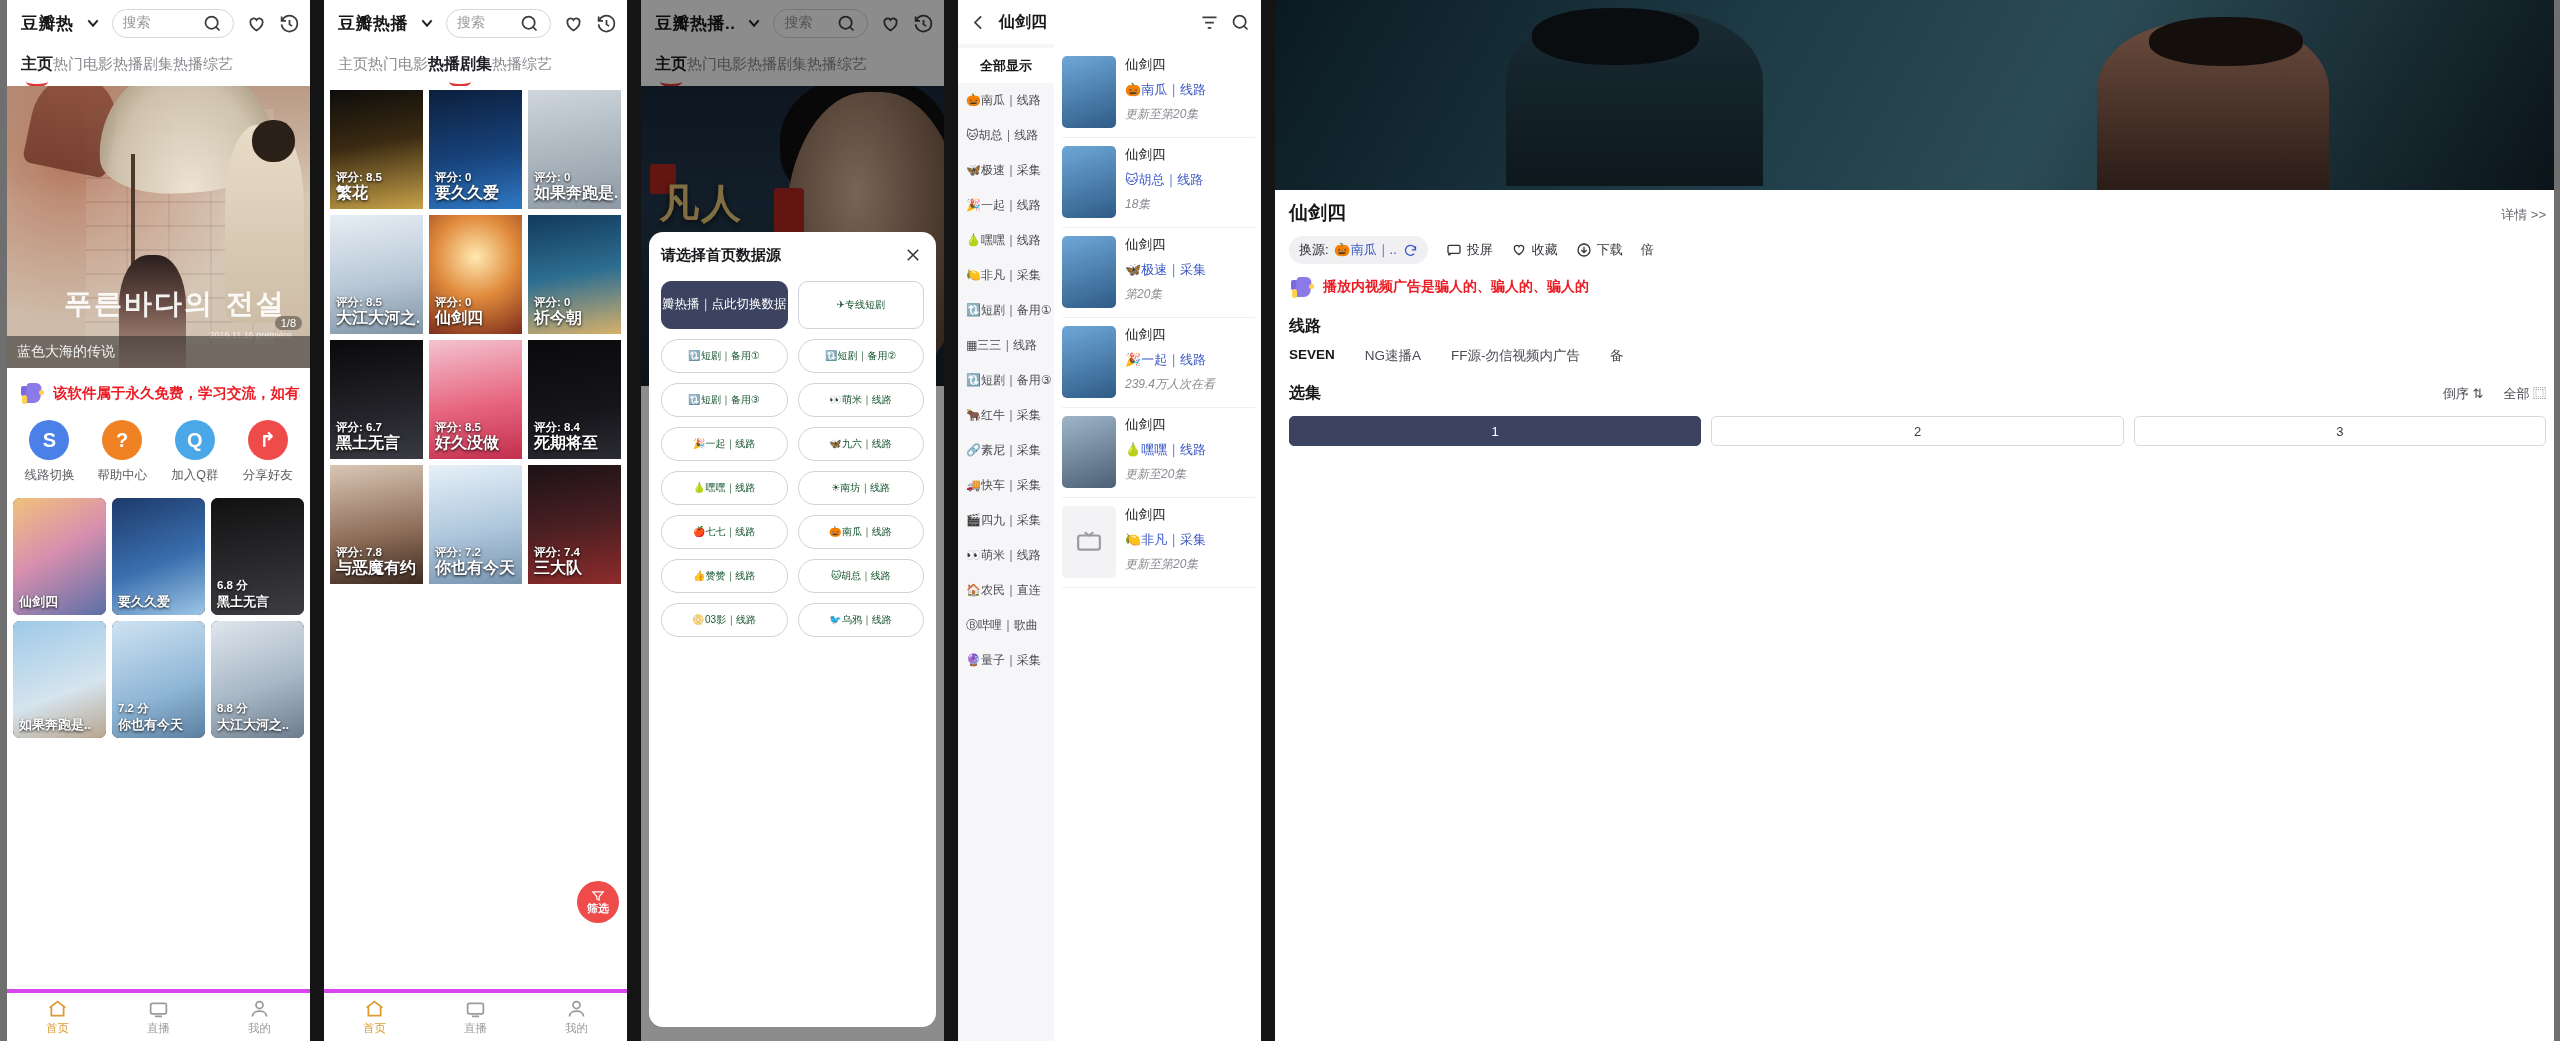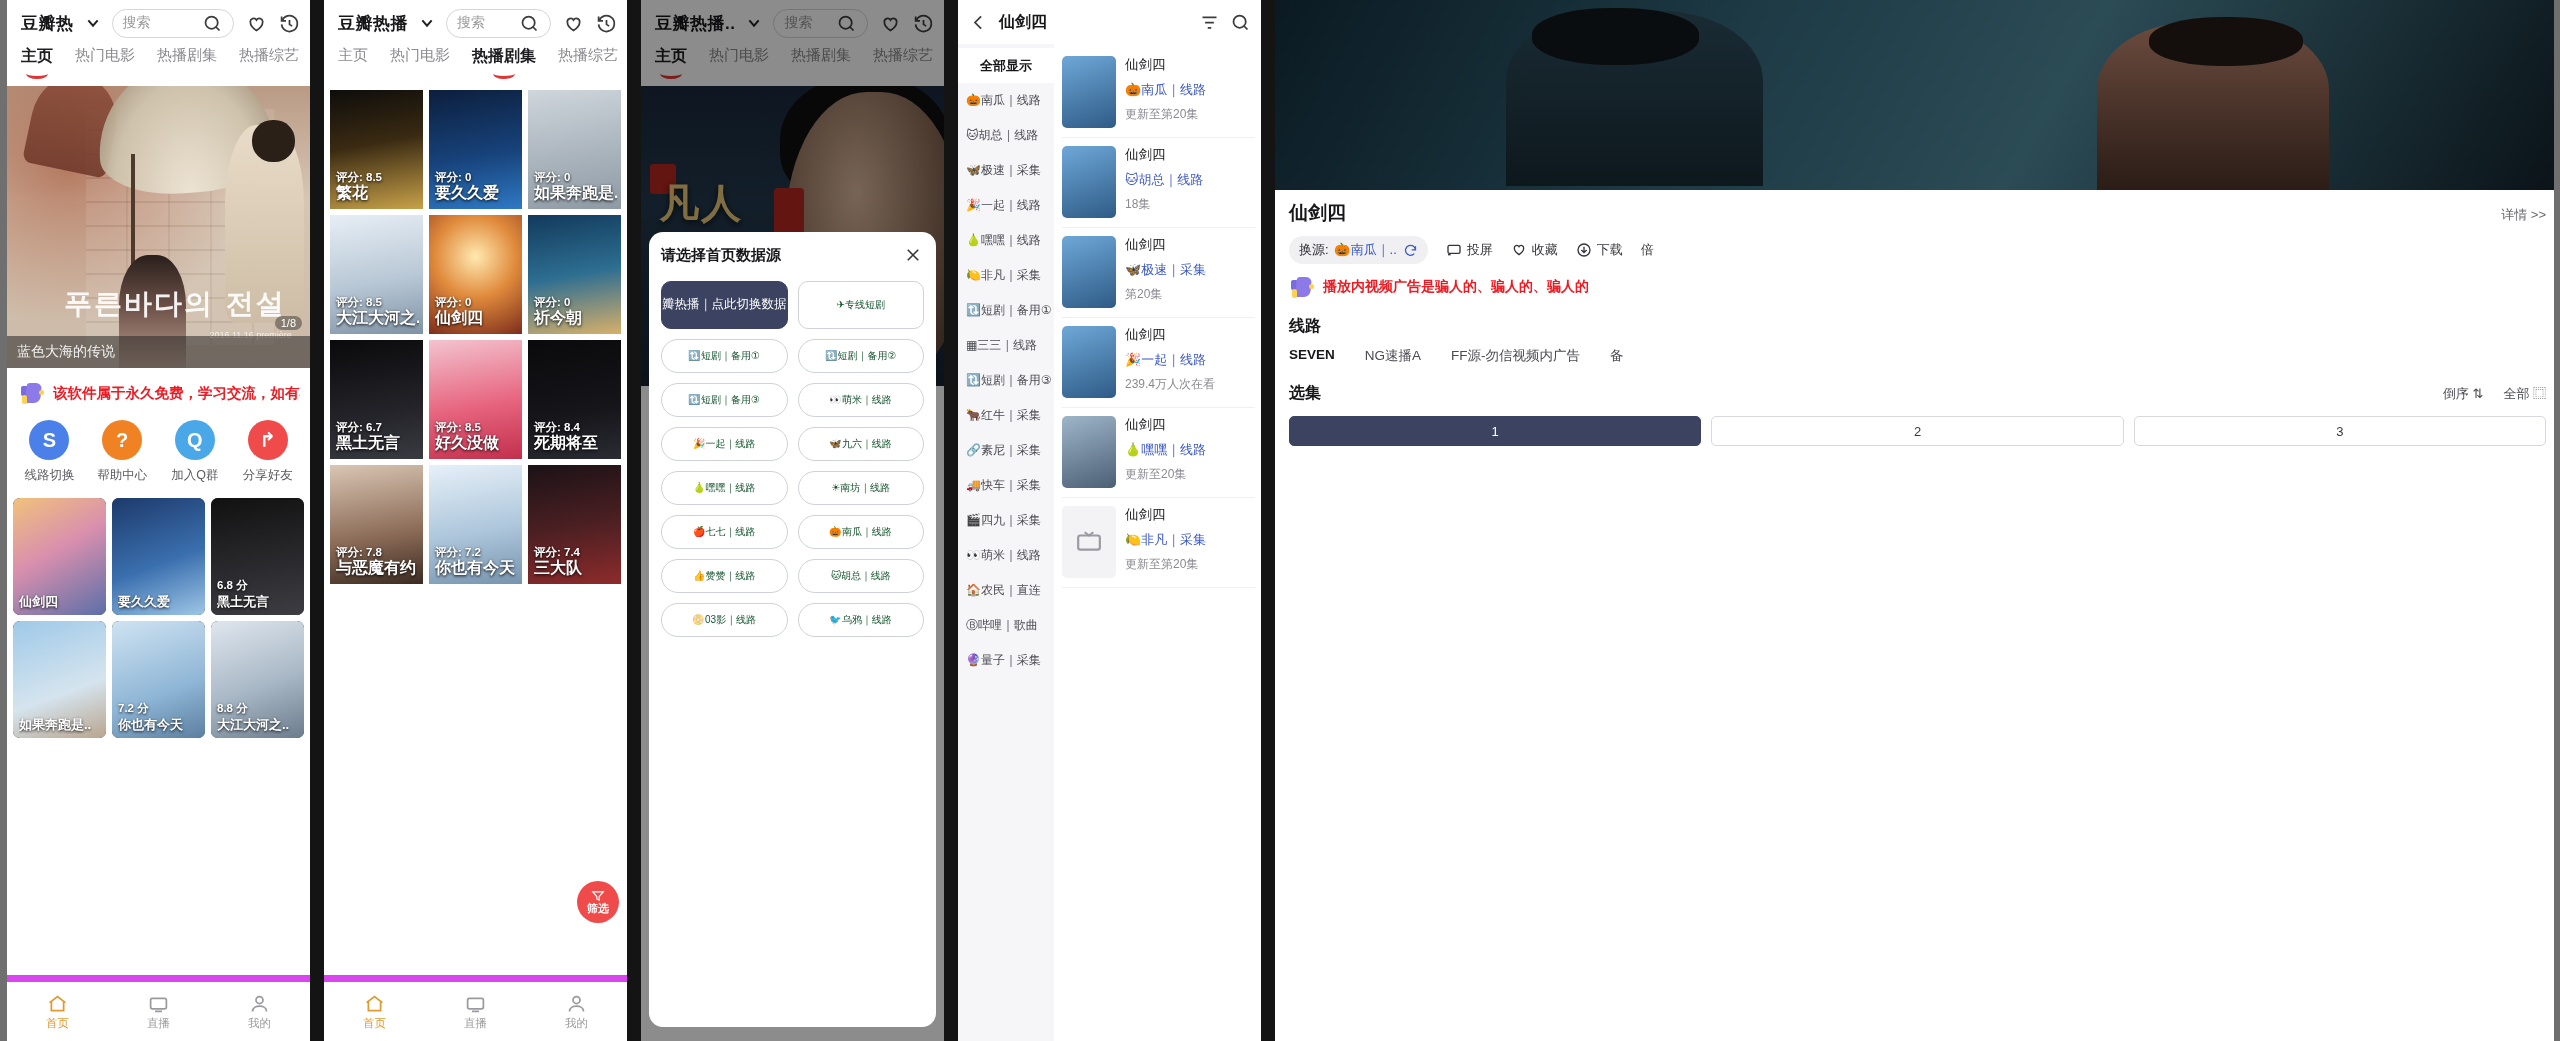--- a/index.html
+++ b/index.html
@@ -33,21 +33,21 @@
     flex: 1; height: 29px; border: 1px solid #d6d6d6; border-radius: 16px;
     display: flex; align-items: center; padding: 0 10px; gap: 6px; min-width: 0;
     background: #fff;
   }
   .searchbox .ph { color: #9a9a9a; font-size: 14px; flex: 1; }
   .ic { width: 21px; height: 21px; flex:none; color: #3c3c3c; }
   .ic svg { width: 100%; height: 100%; display: block; }
   .topicons { display: flex; align-items: center; gap: 12px; padding-left: 4px; }
 
   
-  .tabs { height: 40px; display: flex; align-items: flex-start; gap: 22px; padding: 0 14px;
+  .tabs { height: 40px; display: flex; align-items: center; padding: 0 14px;
           background: #fff; overflow: hidden; white-space: nowrap; }
   .tab { font-size: 15px; color: #8a8a90; position: relative; padding-bottom: 3px; }
   .tab.active { color: #1d1d22; font-weight: 700; font-size: 16px; }
   .tab.active::after {
     content: ""; position: absolute; left: 50%; transform: translateX(-50%);
     bottom: -9px; width: 22px; height: 8px;
     border-bottom: 3px solid #e03535; border-radius: 50%;
   }
 
   
@@ -112,22 +112,22 @@
   .grid3 { display: grid; grid-template-columns: repeat(3, 1fr); gap: 6px; padding: 0 6px; }
   .card { position: relative; height: 117px; border-radius: 7px; overflow: hidden;
           background: #2a2a30; }
   .card .ph { position:absolute; inset:0; }
   .card .score { position: absolute; left: 6px; bottom: 22px; color: #fff;
     font-size: 11.5px; text-shadow: 0 1px 3px rgba(0,0,0,.9); font-weight:600; }
   .card .name { position: absolute; left: 6px; right: 4px; bottom: 4px; color: #fff;
     font-size: 13px; font-weight: 700; text-shadow: 0 1px 3px rgba(0,0,0,.9);
     white-space: nowrap; overflow: hidden; }
 
-  .tabbar { position:absolute; left:0; right:0; bottom:0; height: 66px; background:#fff;
-    border-top: 7px solid #d946ef; display: flex; text-align: right; }
+  .tabbar { position:absolute; left:0; right:0; bottom:0; height: 52px; background:#fff;
+    border-top: 4px solid #d946ef; display: flex; text-align: right; }
   .tb { flex:1; display:flex; flex-direction:column; align-items:center; justify-content:center;
         gap:2px; color:#9b9b9f; font-size: 11.5px;}
   .tb.active { color:#dd9a33; }
   .tb svg { width: 21px; height: 21px; }
 
   
   .p2 { width: 303px; }
   .grid2 { display:grid; grid-template-columns: repeat(3,1fr); gap:6px; padding: 4px 6px 0; }
   .card2 { position:relative; height:119px; border-radius:0; overflow:hidden; background:#23232a; }
   .card2 .score { position:absolute; left:6px; bottom:24px; color:#fff; font-size:11.5px;
@@ -186,21 +186,21 @@
   .reslist { flex:1; overflow:hidden; padding: 4px 6px 0 8px;}
   .res { display:flex; gap:9px; padding: 8px 0 9px; border-bottom:1px solid #f0f0f2; }
   .res .thumb { width:54px; height:72px; border-radius:5px; flex:none;
      background: linear-gradient(160deg,#6ea8d8,#2f5b86); position:relative; overflow:hidden;}
   .res .thumb.alt { background: linear-gradient(160deg,#9fb6c9,#4b5f75); }
   .res .thumb.tv { background:#f3f3f5; display:flex; align-items:center; justify-content:center;}
   .res .thumb.tv svg{ width:26px;height:26px;color:#9a9aa2;}
   .res .meta { flex:1; min-width:0; display:flex; flex-direction:column; gap:7px; }
   .res .rtitle { font-size: 13.5px; color:#18181c; }
   .res .rsrc { font-size: 13px; color:#3a57c4; white-space:nowrap; overflow:hidden; }
-  .res .rnote { font-size: 12px; color:#8a8a92; }
+  .res .rnote { font-size: 12px; color:#8a8a92;font-style:italic; }
 
   
   .p5 { flex: 1; background:#fff; position:relative; }
   .player { height: 190px; background:#000; position:relative; overflow:hidden; }
   .player .scene { position:absolute; inset:0;
      background: linear-gradient(120deg,#0b1a22 0%, #1d3a45 35%, #2b4b55 60%, #0a1318 100%); }
   .player .p1f { position:absolute; left:18%; top:6%; width:20%; height:92%;
      background: linear-gradient(180deg,#1a2b34,#0d181d); border-radius:40% 40% 0 0;}
   .player .p1h { position:absolute; left:20%; top:4%; width:13%; height:30%;
      background:#0a0d0f; border-radius:46%;}

